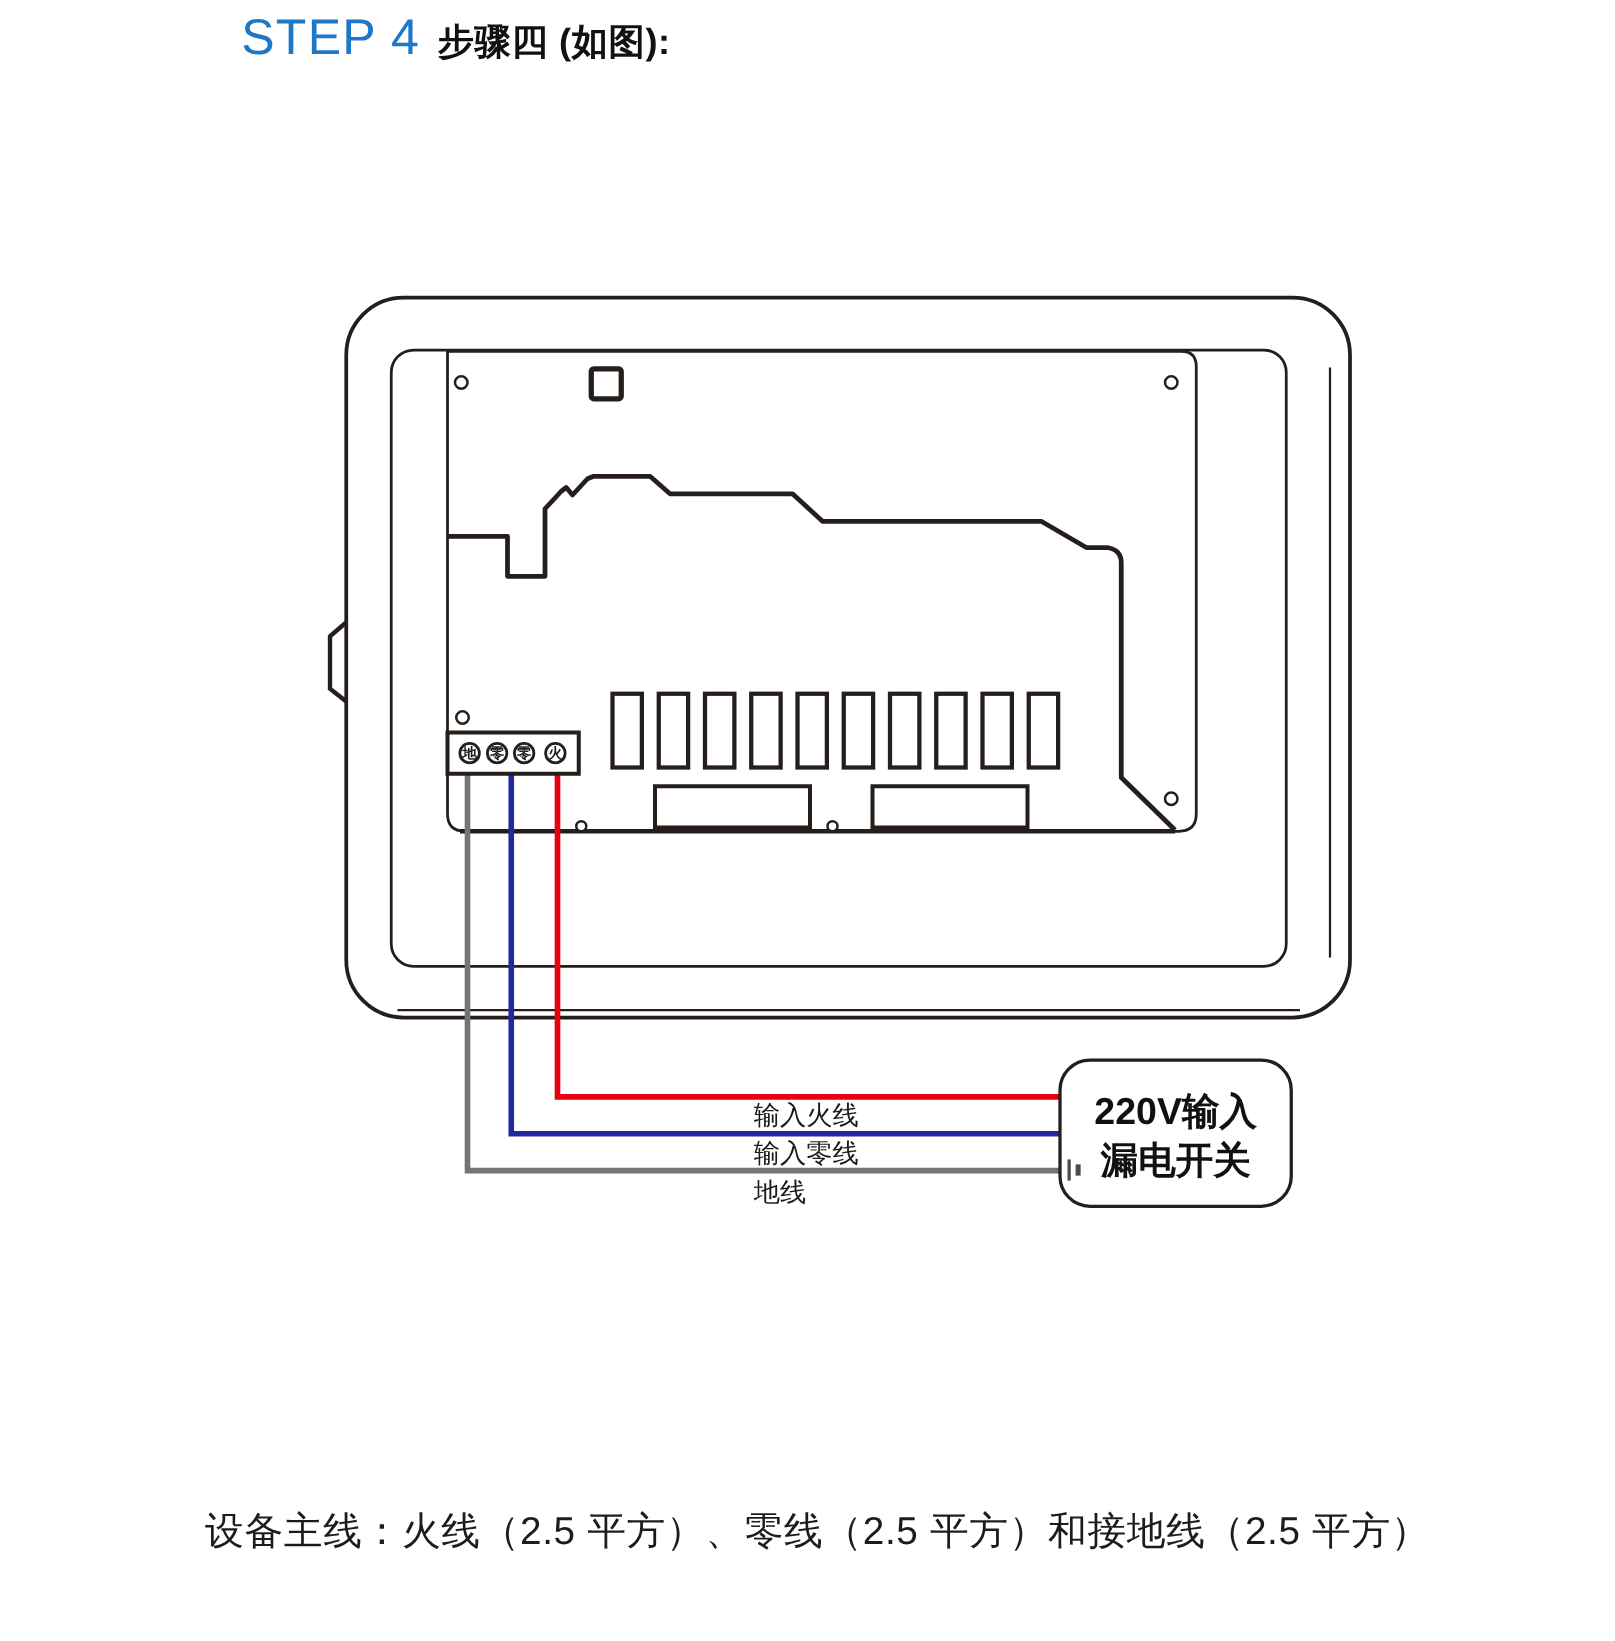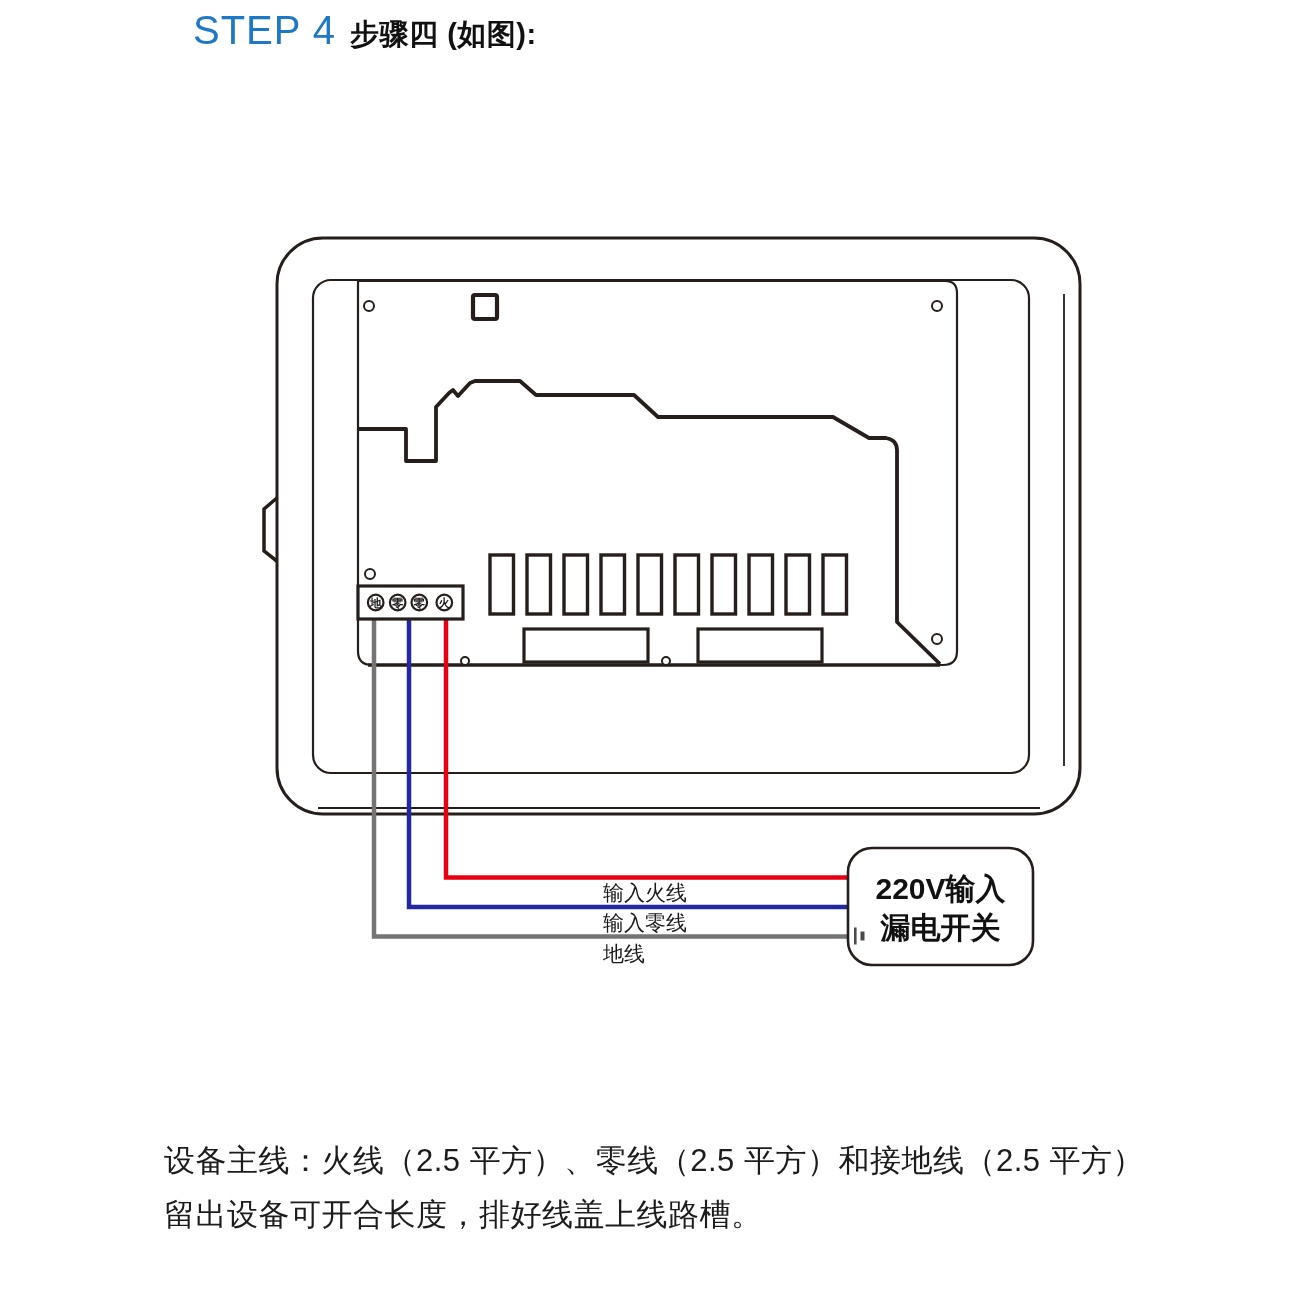--- a/index.html
+++ b/index.html
@@ -6,21 +6,21 @@
     font-family:"Liberation Sans","DejaVu Sans",sans-serif;overflow:hidden;position:relative;}
   .page{position:absolute;inset:0;width:1156px;height:1313px;}
   .title{position:absolute;left:193px;top:8px;white-space:nowrap;}
   .title .step{color:#1e78c8;font-size:40px;font-weight:500;letter-spacing:1px;}
   .title .sub{color:#111111;font-size:29px;font-weight:600;margin-left:14px;letter-spacing:0.5px;}
   svg{position:absolute;left:0;top:0;}
   svg text{font-family:"Liberation Sans","DejaVu Sans",sans-serif;}
   .term-char{font-size:11.5px;font-weight:700;fill:#1a1a1a;}
   .box-label{font-size:30px;font-weight:700;fill:#111111;}
   .wire-label{font-size:21px;font-weight:500;fill:#1a1a1a;}
-  .para{position:absolute;left:164px;top:1134px;color:#1c1c1c;font-size:31px;
+  .para{position:absolute;left:164px;top:1198px;color:#1c1c1c;font-size:31px;
     font-weight:500;line-height:54px;letter-spacing:0.5px;}
   .para div{white-space:nowrap;}
 </style>
 </head>
 <body>
 
 <div class="page">
 
   <div class="title">
     <span class="step">STEP 4</span><span class="sub">步骤四 (如图):</span>
@@ -98,16 +98,15 @@
       </g>
     </g>
 
     <text class="wire-label" x="603" y="899.5">输入火线</text>
     <text class="wire-label" x="603" y="929.5">输入零线</text>
     <text class="wire-label" x="603" y="960.5">地线</text>
   </svg>
 
   <div class="para">
     <div>设备主线：火线（2.5 平方）、零线（2.5 平方）和接地线（2.5 平方）</div>
-    <div>留出设备可开合长度，排好线盖上线路槽。</div>
   </div>
 
 </div>
 
 </body></html>

